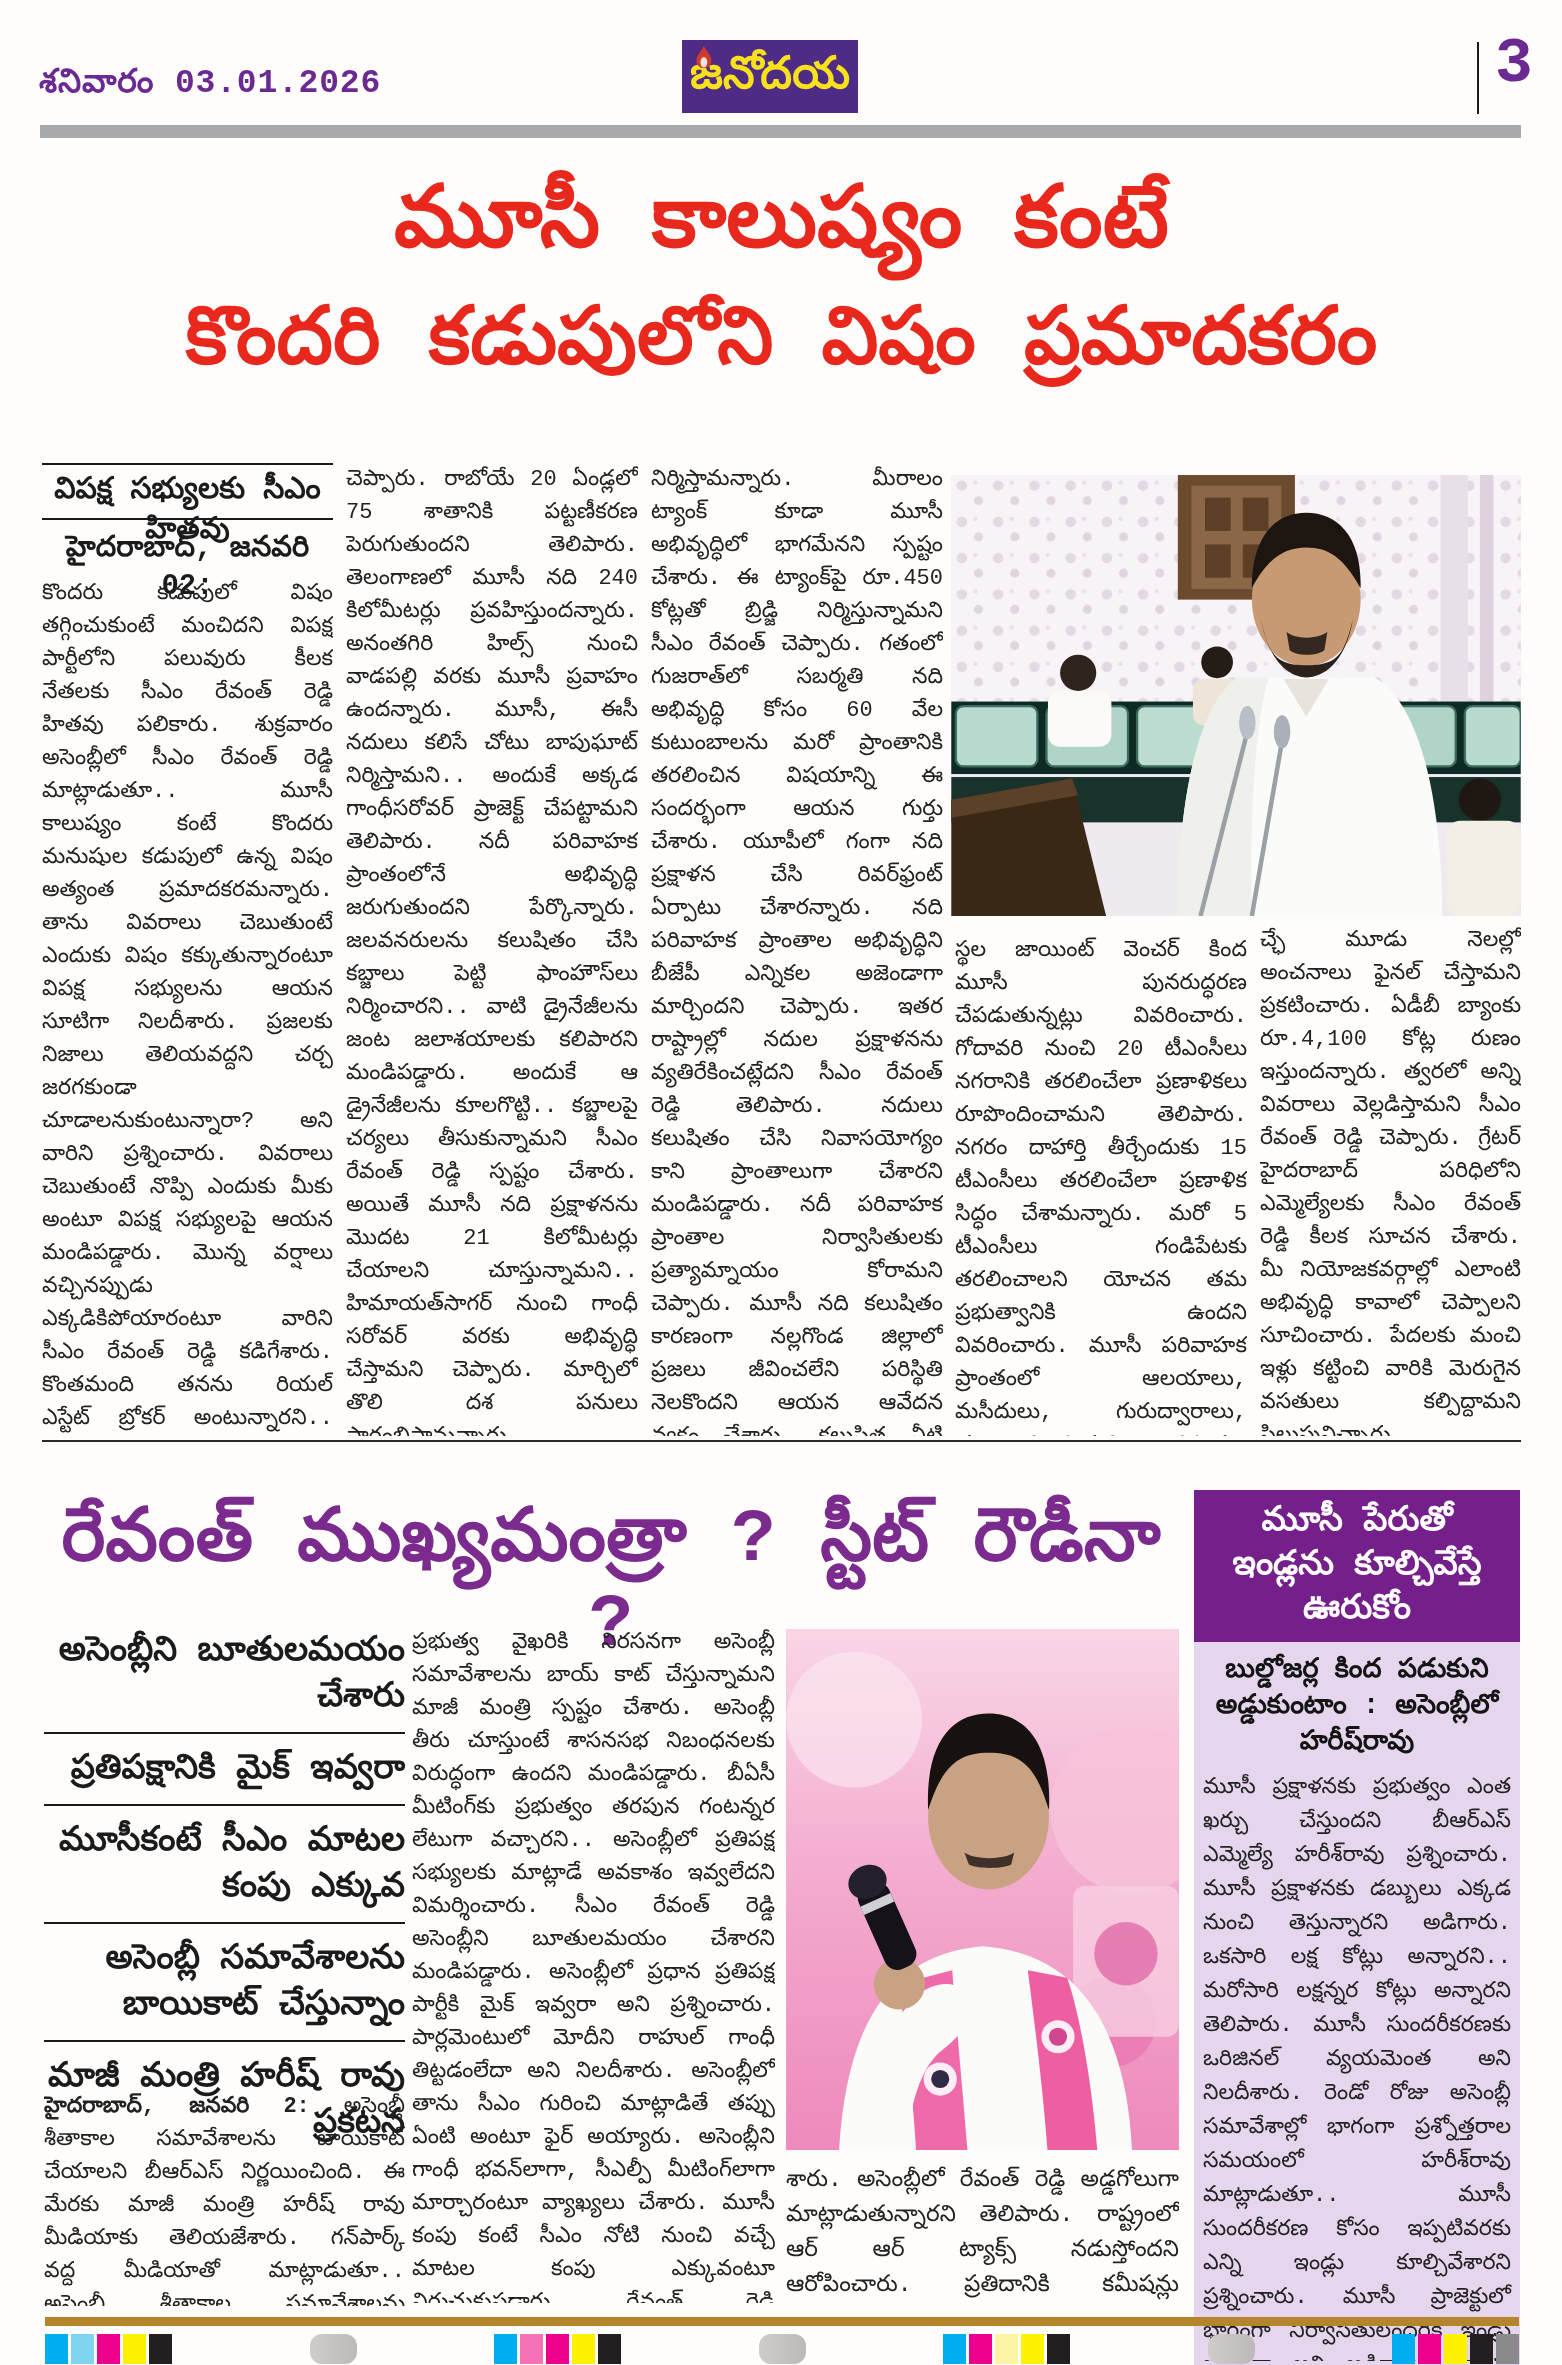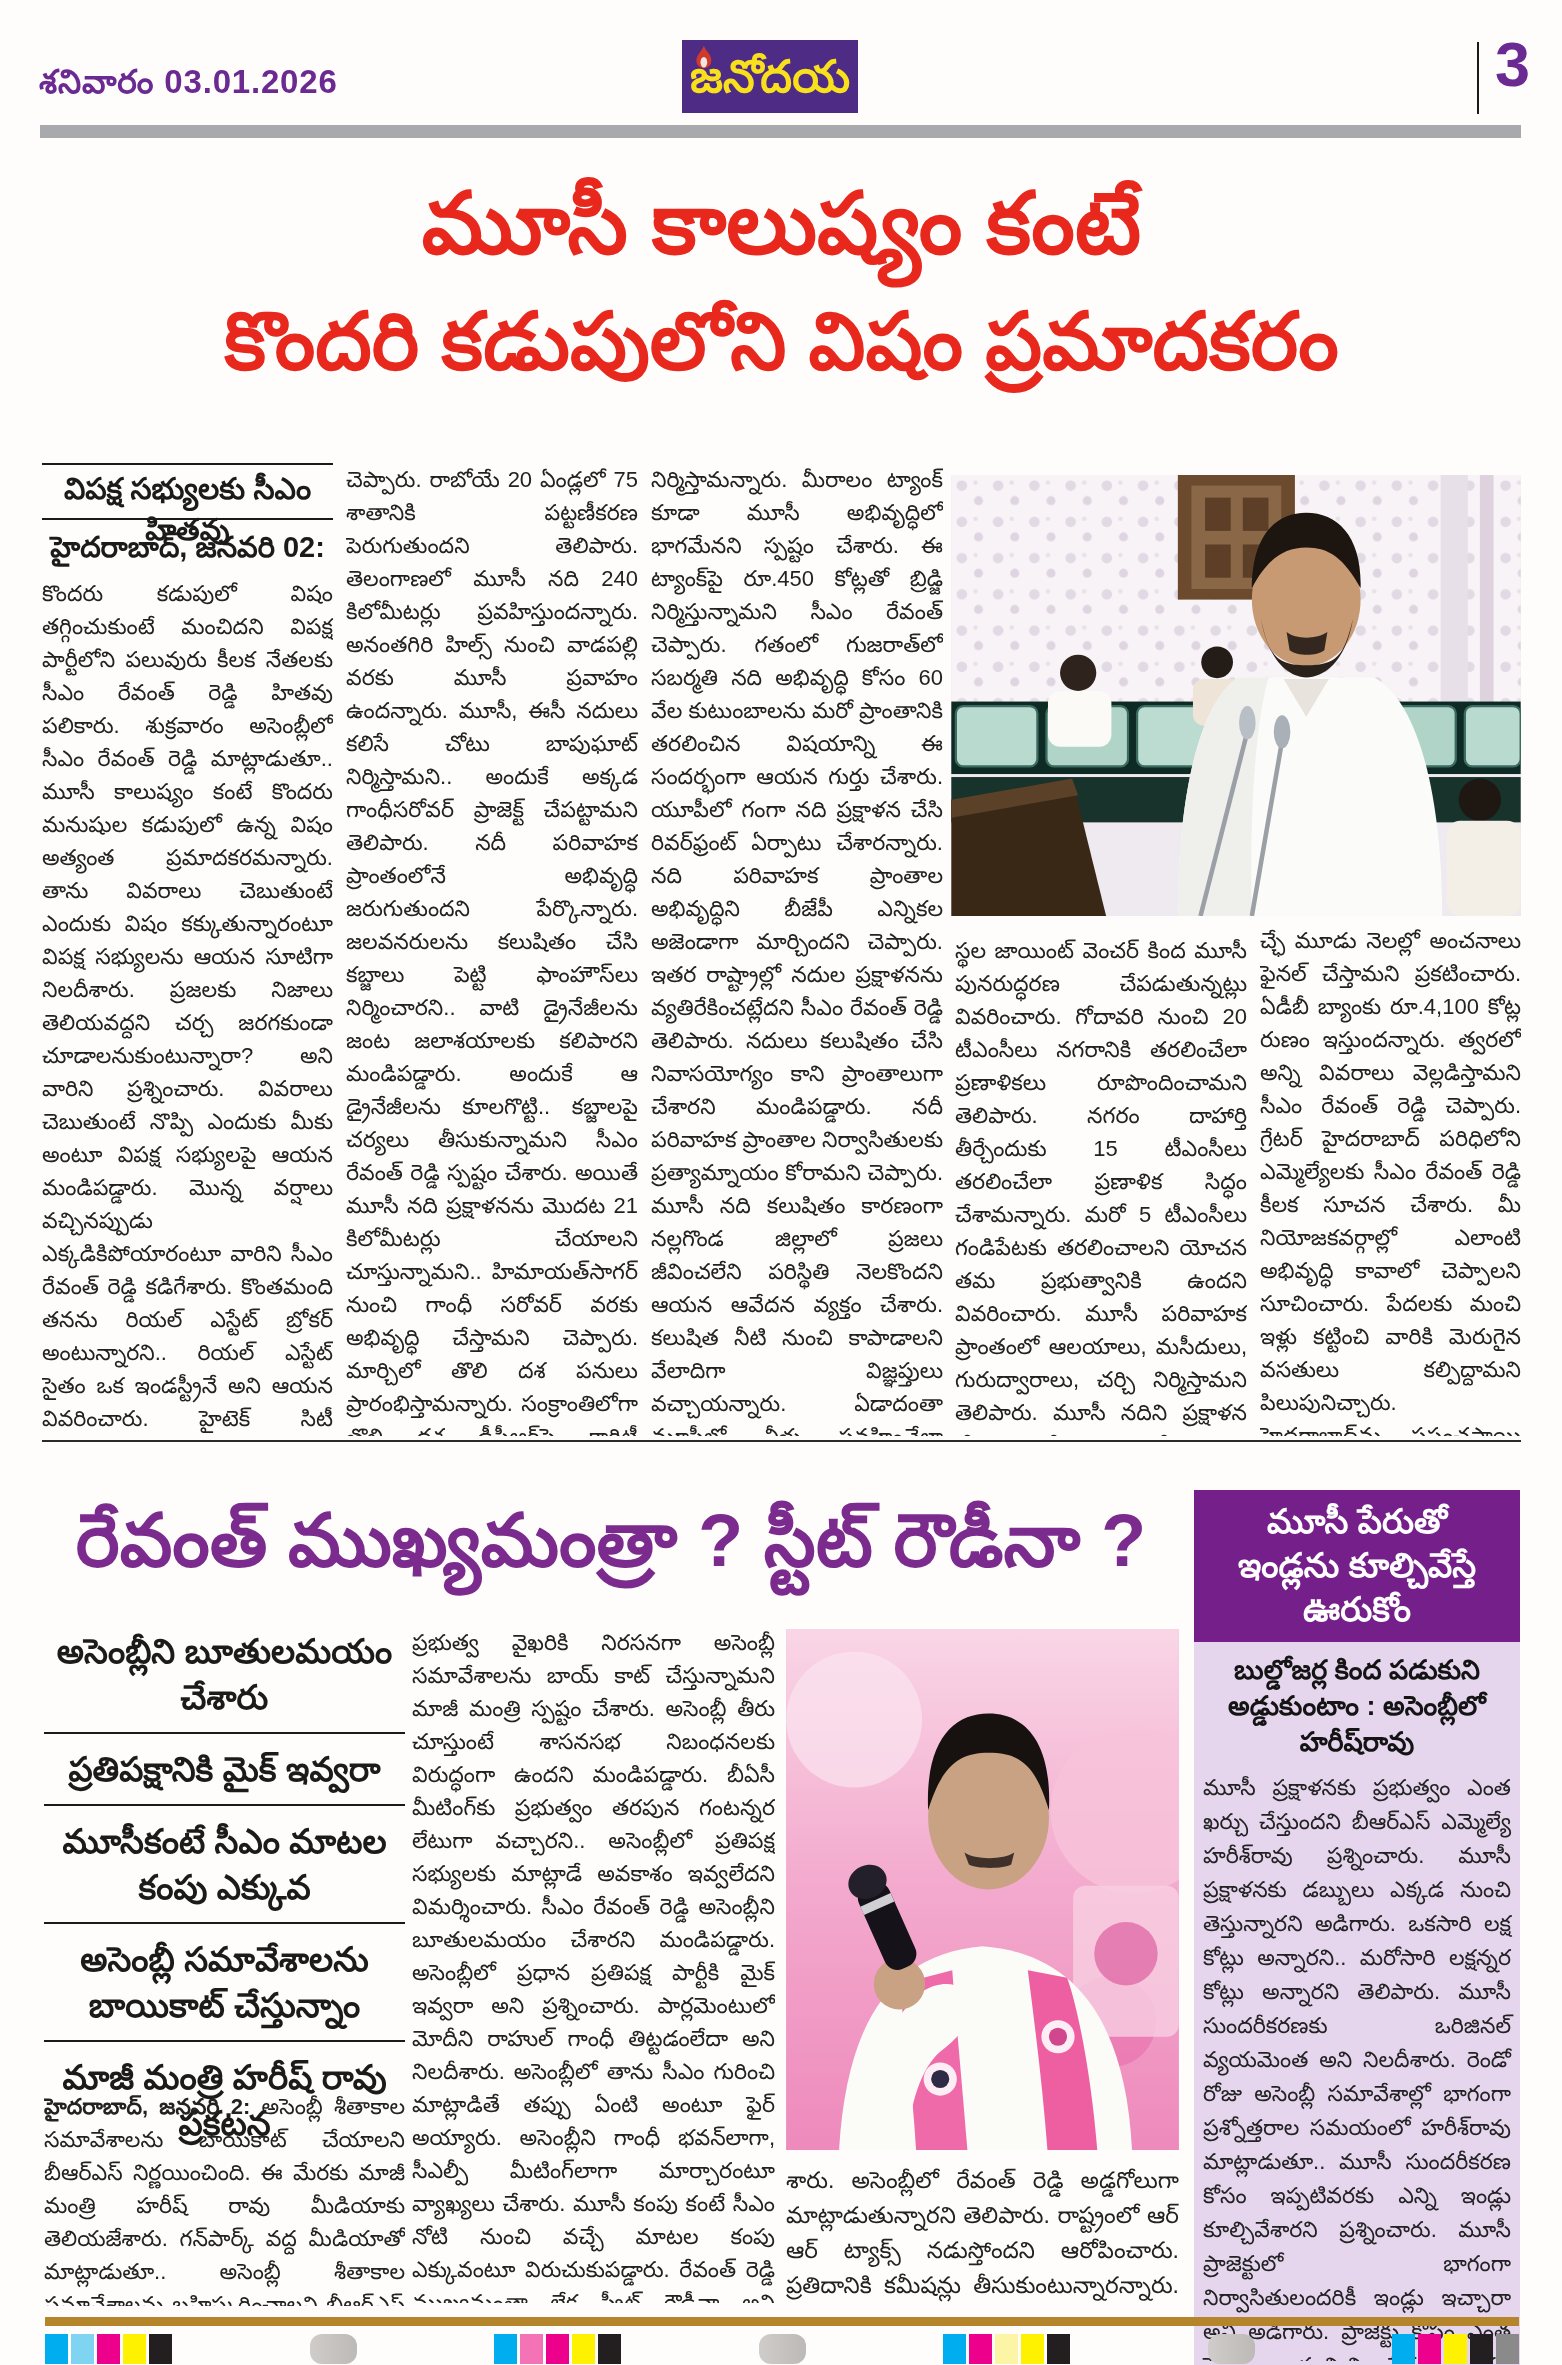--- a/index.html
+++ b/index.html
@@ -1,17 +1,17 @@
 <!DOCTYPE html>
 <html style="--date_purple: #6b2a91; --masthead_purple: #4e2b84; --masthead_yellow: #f8e11c; --gray_bar: #a7a9ac; --headline_red: #e8271d; --headline2_purple: #7b2b8d; --sidebar_header_bg: #75208a; --sidebar_body_bg: #e5d6ee; --gold_rule: #b5852c;font-size:12px"><head>
 <meta charset="utf-8">
 <style>
   html,body{margin:0;padding:0;background:#ffffff;}
   #page{position:relative;width:1562px;height:2366px;background:#fffdfb;overflow:hidden;
-        font-family:Liberation Sans, sans-serif;color:#1b1b1b;}
+        font-family:Liberation Mono, monospace;color:#1b1b1b;}
   .abs{position:absolute;}
   .jtext{font-size:22px;line-height:33px;text-align:justify;overflow:hidden;color:#222;}
   .rule{background:#1a1a1a;height:2.3px;}
   
   .date{left:39px;top:63px;font-size:33px;font-weight:bold;color:var(--date_purple,#6b2a91);letter-spacing:0.8px;}
   .masthead{left:682px;top:40px;width:176px;height:73px;background:var(--masthead_purple,#4e2b84);
             display:flex;align-items:center;justify-content:center;}
   .masthead-text{font-size:45px;font-weight:bold;color:var(--masthead_yellow,#f8e11c);line-height:1;}
   .flame{left:12px;top:4.5px;}
   .pageno-divider{left:1477px;top:42px;width:2.3px;height:72px;background:#1a1a1a;}
@@ -30,21 +30,21 @@
   .c2{left:346px;top:463px;width:292px;height:973px;}
   .c3{left:651px;top:463px;width:292px;height:973px;}
   .c4{left:955px;top:934px;width:292px;height:502px;}
   .c5{left:1260px;top:924px;width:261px;height:512px;}
   .photo1{left:951px;top:475px;width:570px;height:441px;overflow:hidden;background:#ece6ee;}
   .story-sep{left:42px;top:1440px;width:1479px;height:2.3px;background:#2a2a2a;}
   
   .headline2{left:47px;top:1498px;width:1128px;text-align:center;color:var(--headline2_purple,#7b2b8d);
              font-weight:bold;font-size:74px;line-height:1.15;}
   .bullets{left:44px;top:1622px;width:361px;}
-  .bullet{font-size:34px;font-weight:bold;text-align:center;line-height:46px;padding:6px 0 12px;}
+  .bullet{font-size:34px;font-weight:bold;text-align:right;line-height:46px;padding:6px 0 12px;}
   .bullet.u{border-bottom:2.3px solid #1a1a1a;margin-bottom:6px;}
   .s2c1{left:44px;top:2090px;width:361px;height:216px;}
   .s2c1 .dl{font-weight:bold;}
   .s2c2{left:412px;top:1626px;width:363px;height:677px;}
   .photo2{left:786px;top:1629px;width:393px;height:521px;overflow:hidden;background:#f6bcd9;}
   .s2c3{left:786px;top:2163px;width:393px;height:141px;font-size:23px;line-height:35px;}
   
   .sidebar{left:1194px;top:1490px;width:326px;height:928px;background:var(--sidebar_body_bg,#e5d6ee);}
   .sidebar-head{background:var(--sidebar_header_bg,#75208a);color:#ffffff;font-weight:bold;
                 text-align:center;font-size:34px;line-height:44px;padding:9px 4.5px 10.6px;}

